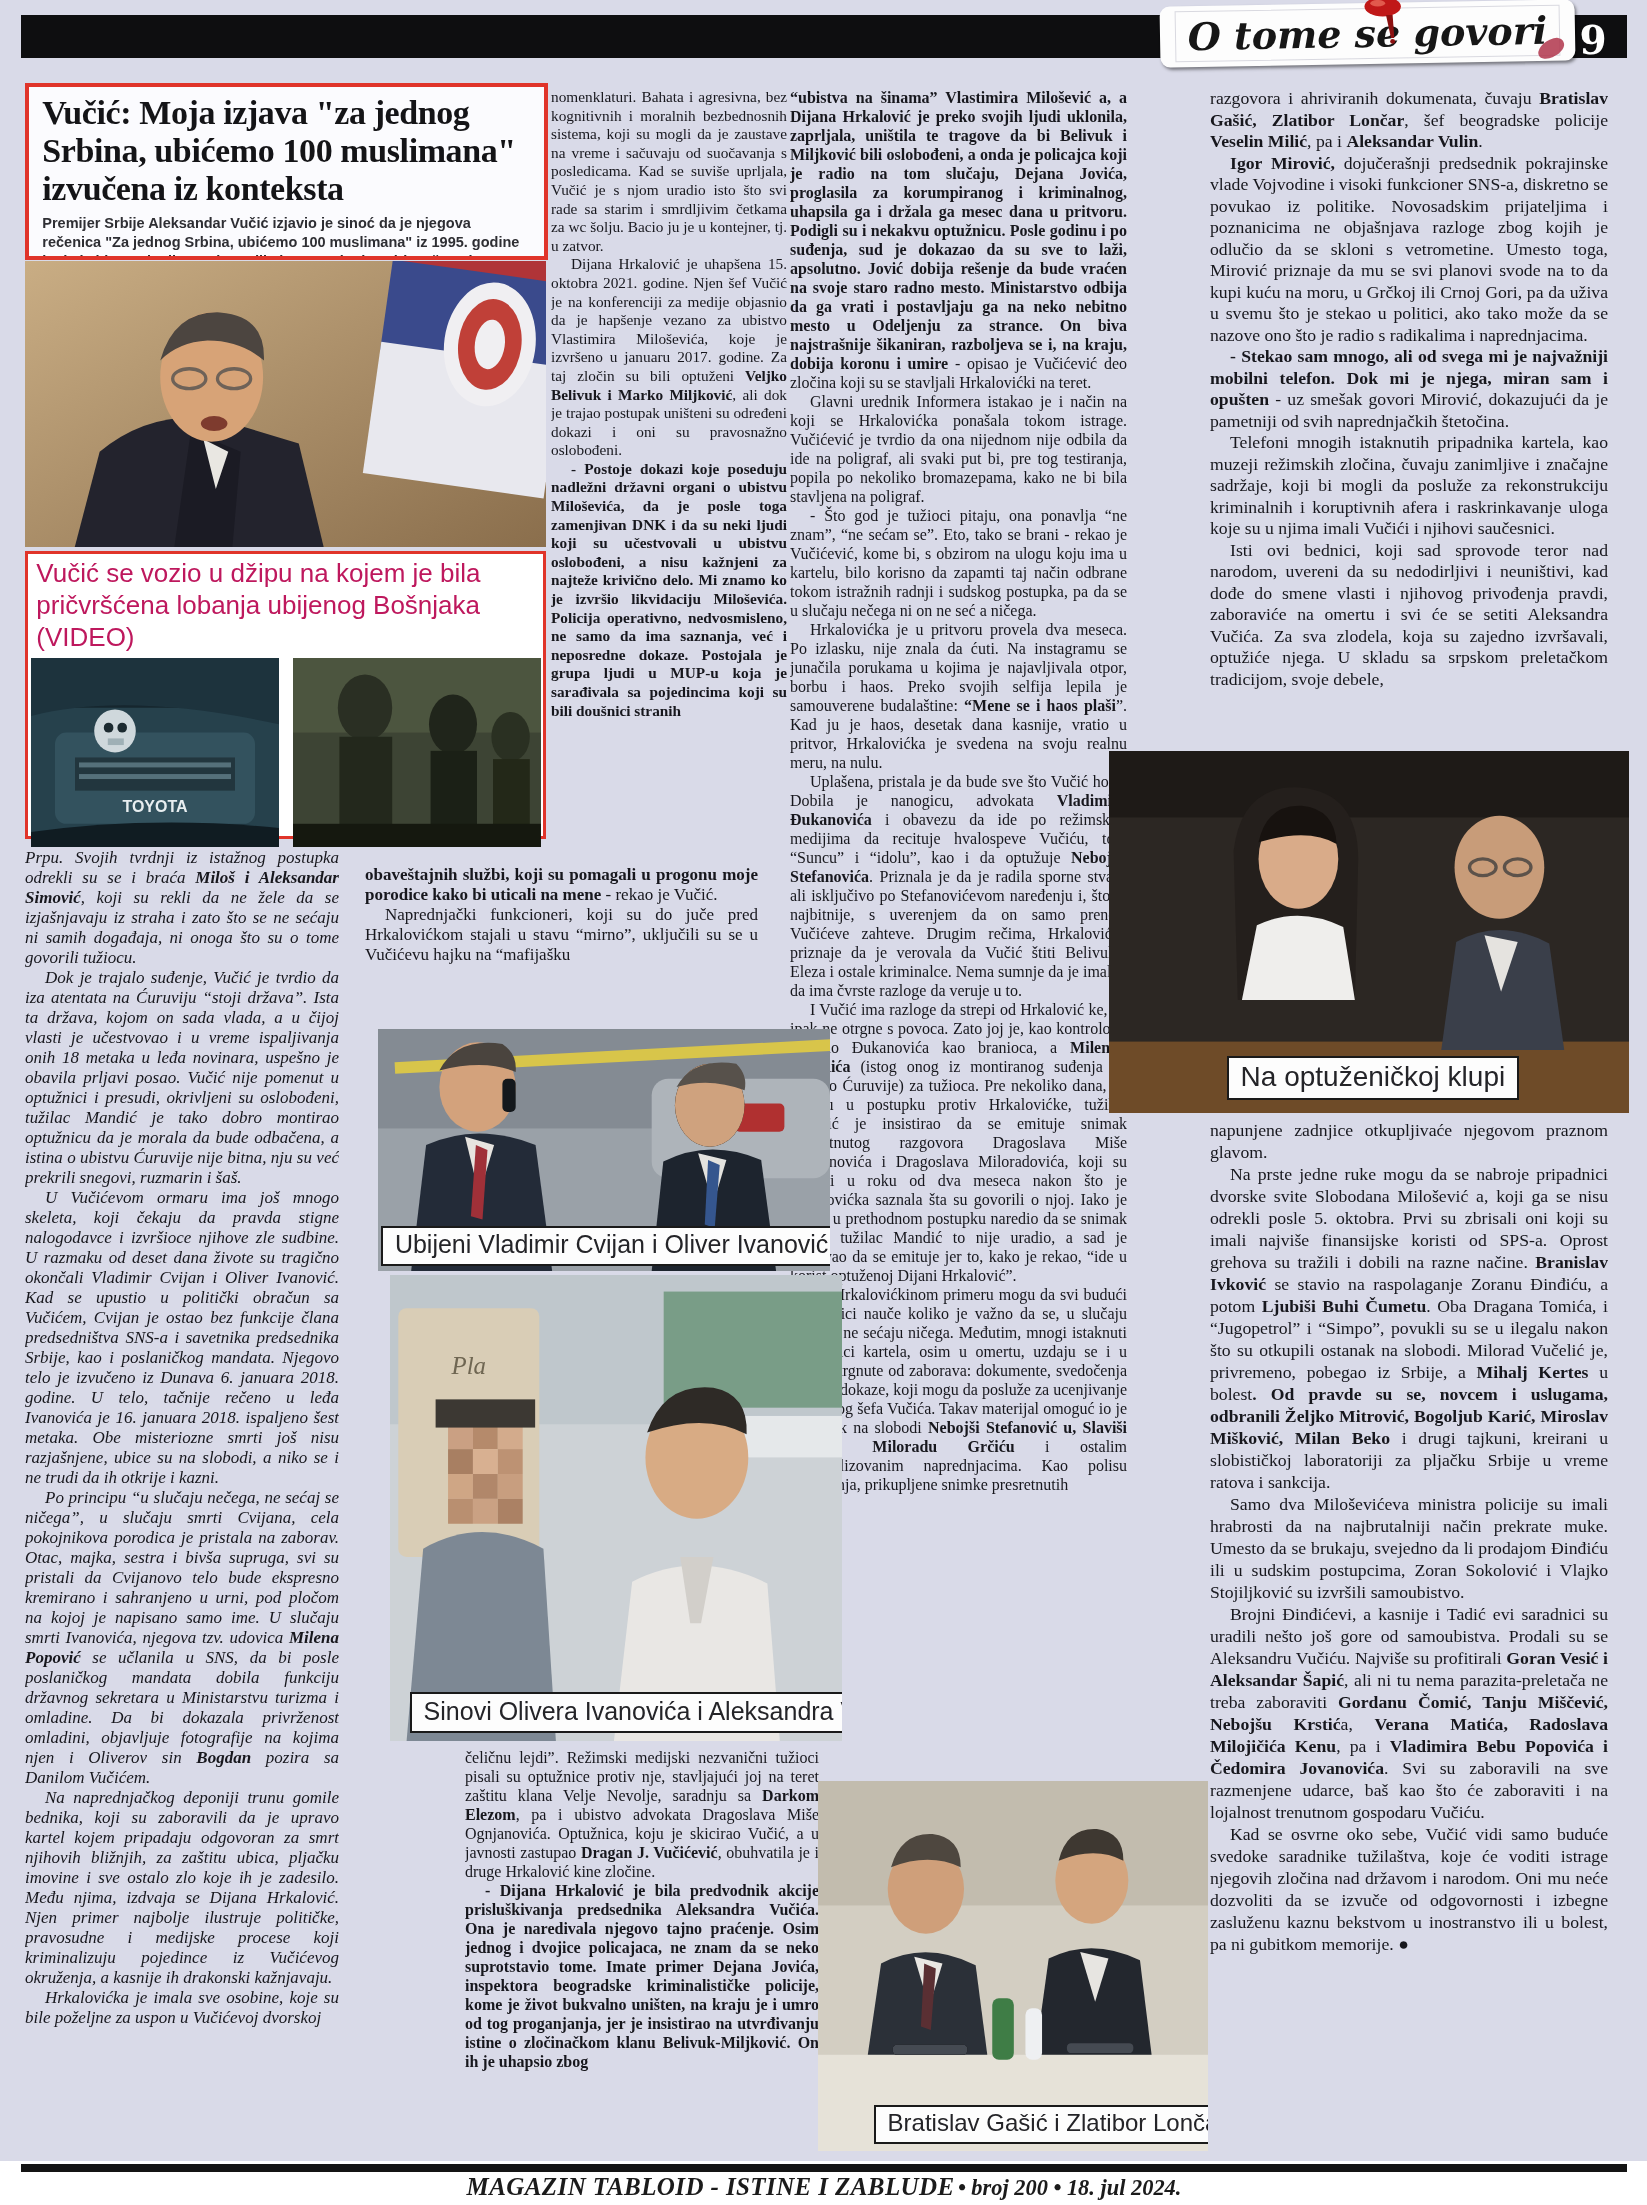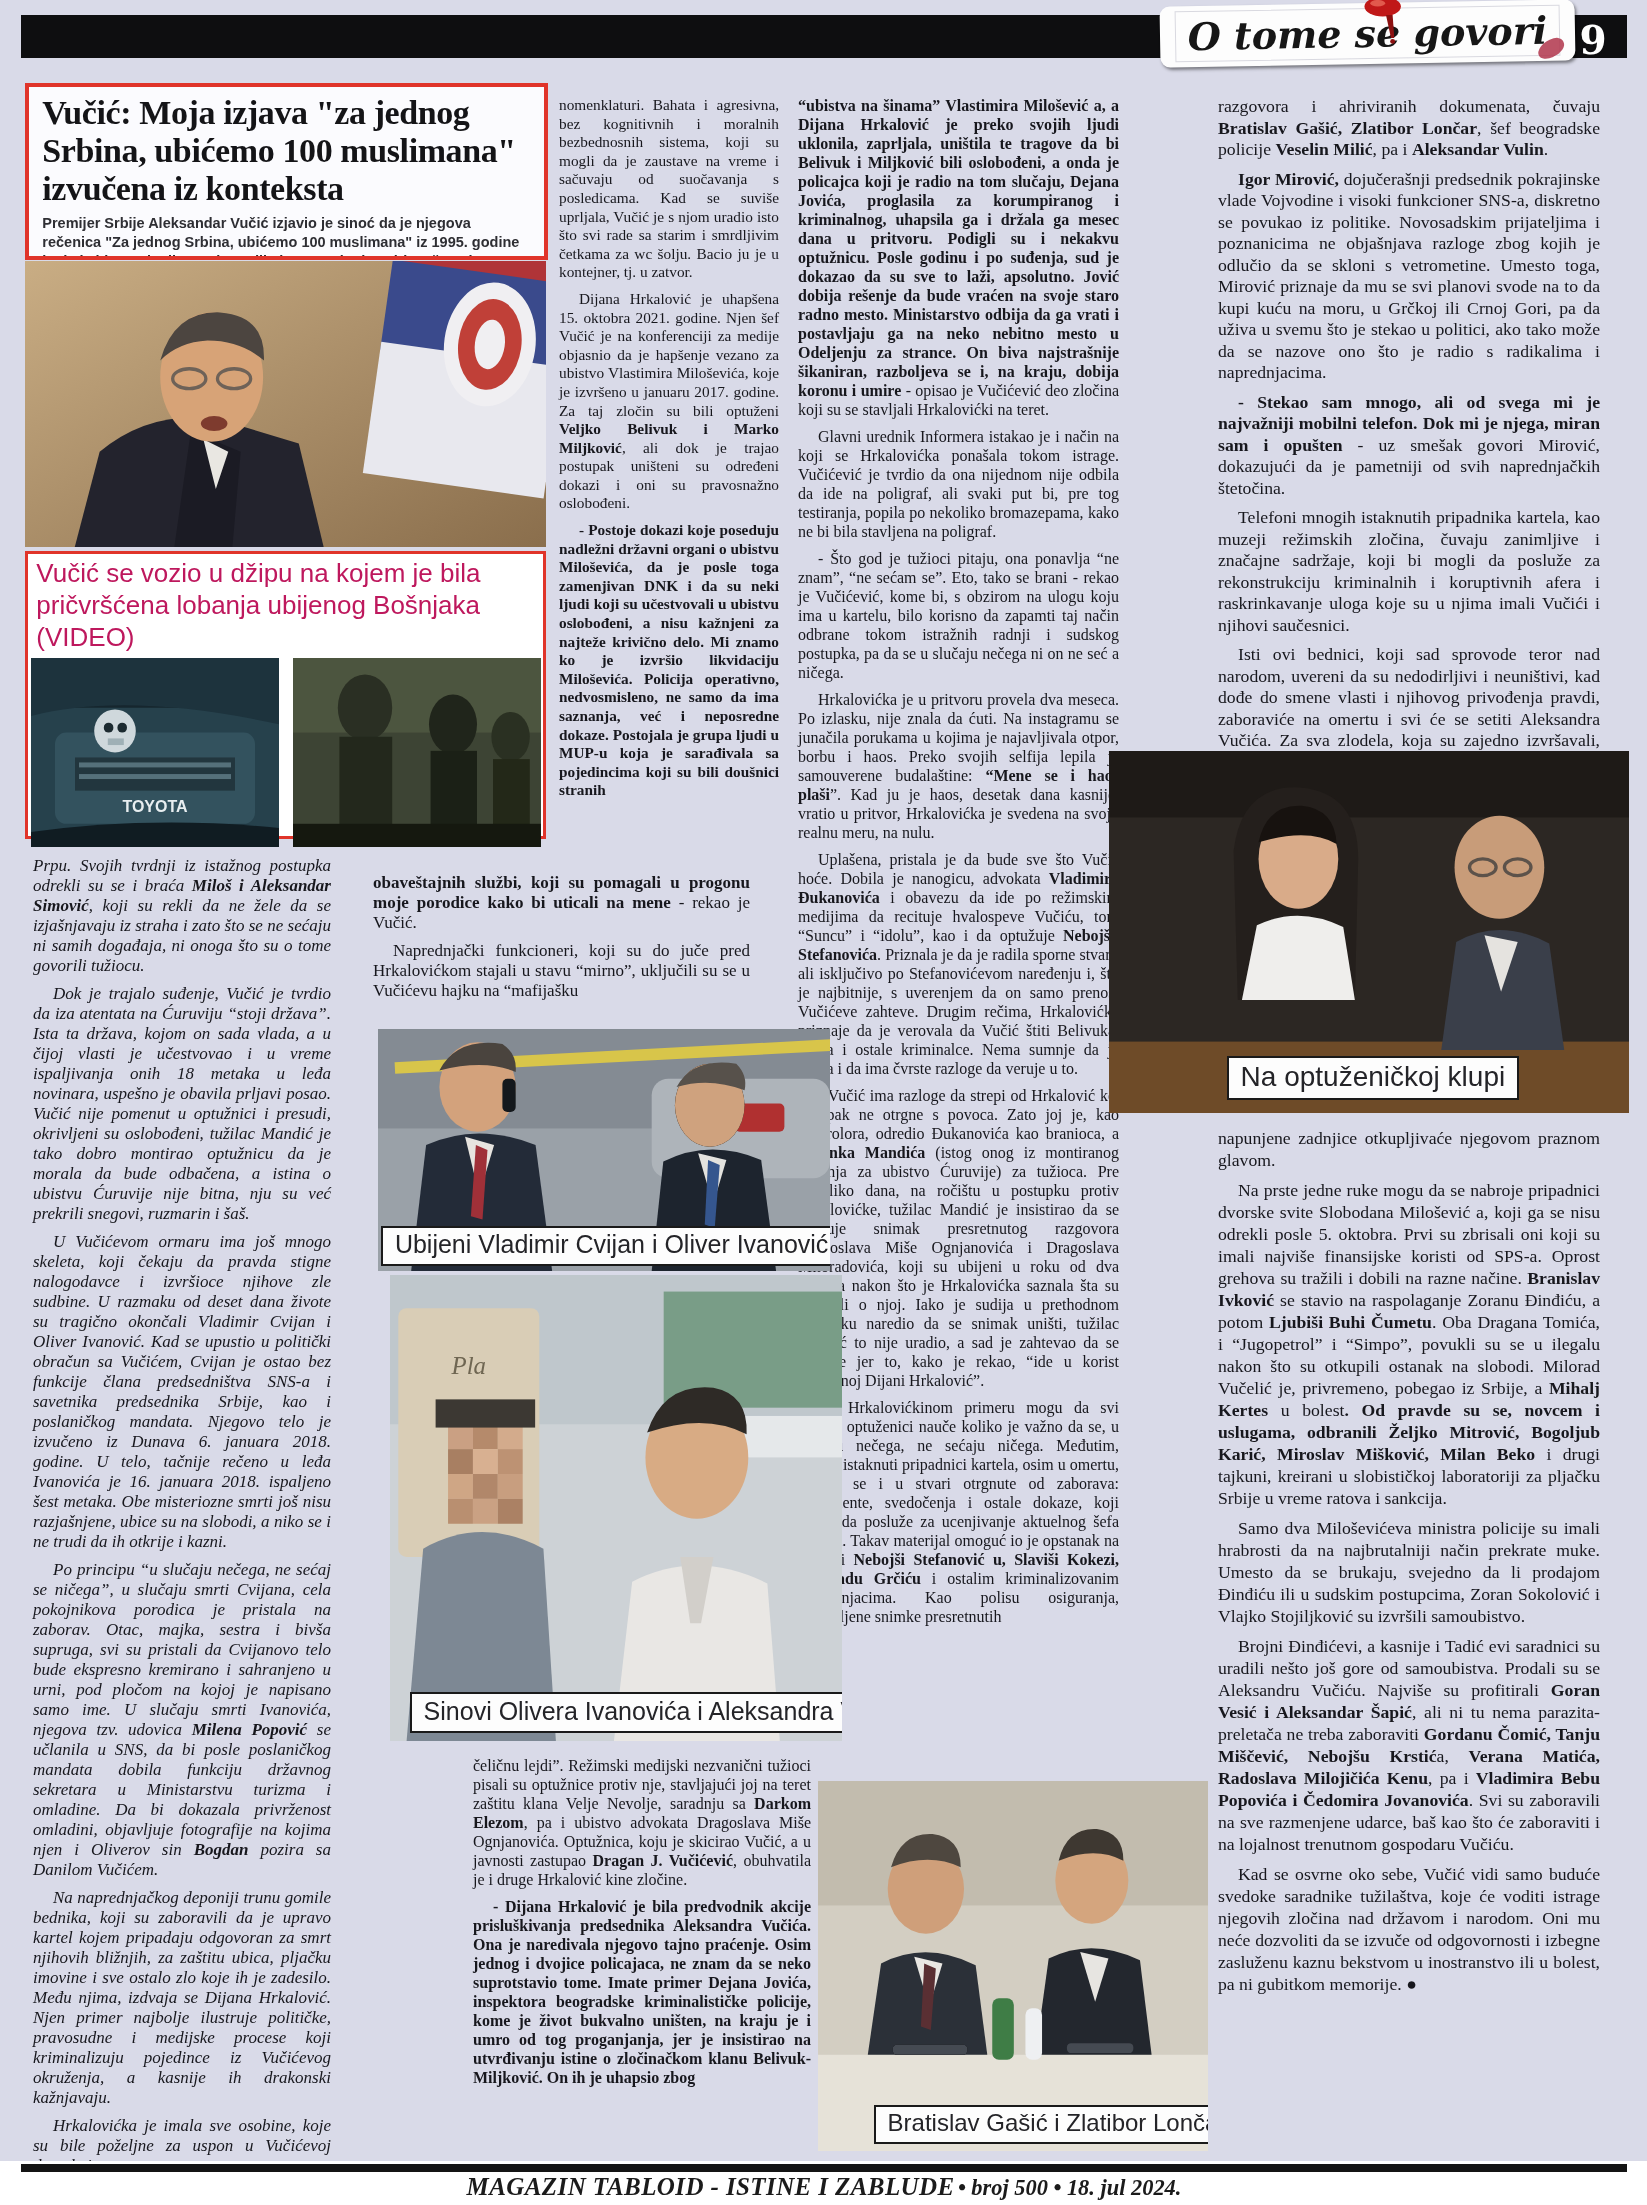--- a/index.html
+++ b/index.html
@@ -21,21 +21,21 @@
   .photo{overflow:hidden;}
   .photo svg{display:block;width:100%;height:100%;}
   .ph-vucic{left:25px;top:261px;width:521px;height:286px;}
   .video-box{left:25px;top:551px;width:515px;height:282px;background:#ffffff;border:3.3px solid #e0342a;}
   .video-caption{font-family:"Liberation Sans",sans-serif;font-size:26px;line-height:32px;color:#be185d;padding:3.3px 8.3px 5px;margin:0;}
   .stills{display:flex;gap:14px;padding:0 2.5px;}
   .still{width:50%;height:189px;overflow:hidden;}
   .still svg{display:block;width:100%;height:100%;}
   
   .txt{color:#17171d;text-align:justify;overflow:hidden;}
-  .txt p{margin:8px;text-indent:20px;}
+  .txt p{margin:0;text-indent:20px;}
   .txt p.noindent{text-indent:0;}
   .txt b{font-weight:bold;}
   .col1{left:25px;top:848px;width:314px;height:1313px;font-size:17px;line-height:20px;font-style:italic;}
   .colc{left:551px;top:88px;width:236px;height:777px;font-size:15.3px;line-height:18.6px;}
   .wideblock{left:365px;top:865px;width:393px;height:163px;font-size:17px;line-height:20px;}
   .col4{left:790px;top:88px;width:337px;height:1687px;font-size:16px;line-height:19px;}
   .bottomcol{left:465px;top:1748px;width:354px;height:412px;font-size:16px;line-height:19px;}
   .widetop{left:1210px;top:88px;width:398px;height:662px;font-size:17.7px;line-height:21.5px;}
   .widebottom{left:1210px;top:1119px;width:398px;height:1041px;font-size:17.7px;line-height:22px;}
   
@@ -293,17 +293,17 @@
       <rect x="90" y="318" width="90" height="12" rx="5" fill="#454a52"></rect>
       <rect x="300" y="316" width="80" height="12" rx="5" fill="#454a52"></rect>
     </svg>
     <div class="capbox cap-gasic">Bratislav Gašić i Zlatibor Lončar</div>
   </div>
 
   <div class="abs footer-strip"></div>
   <div class="abs footer-rule"></div>
   <div class="abs footer">
     <span class="ft-title">MAGAZIN TABLOID - ISTINE I ZABLUDE</span>
-    <span class="ft-rest"> • <span>broj 500</span> • <span>18. jul 2024.</span></span>
+    <span class="ft-rest"> • <span>broj 200</span> • <span>18. jul 2024.</span></span>
   </div>
 
 </div>
 
 
 </body></html>

